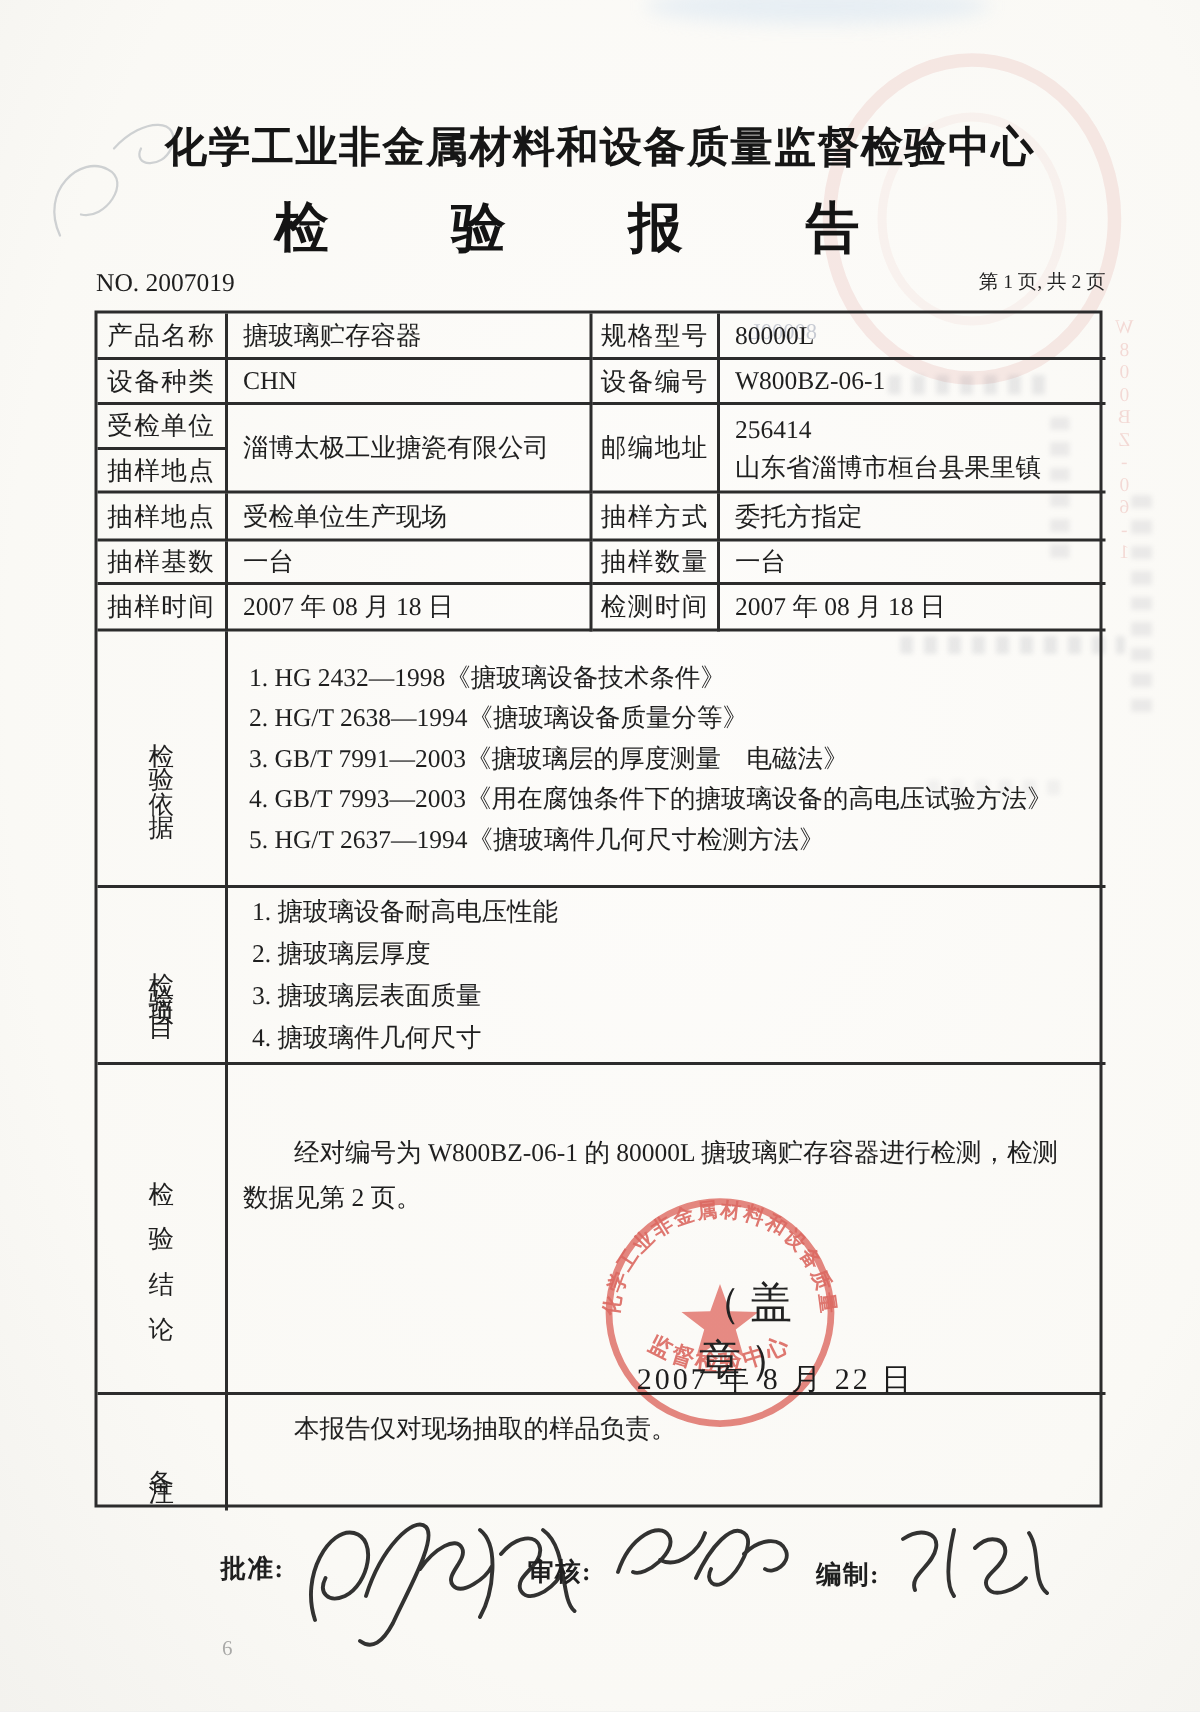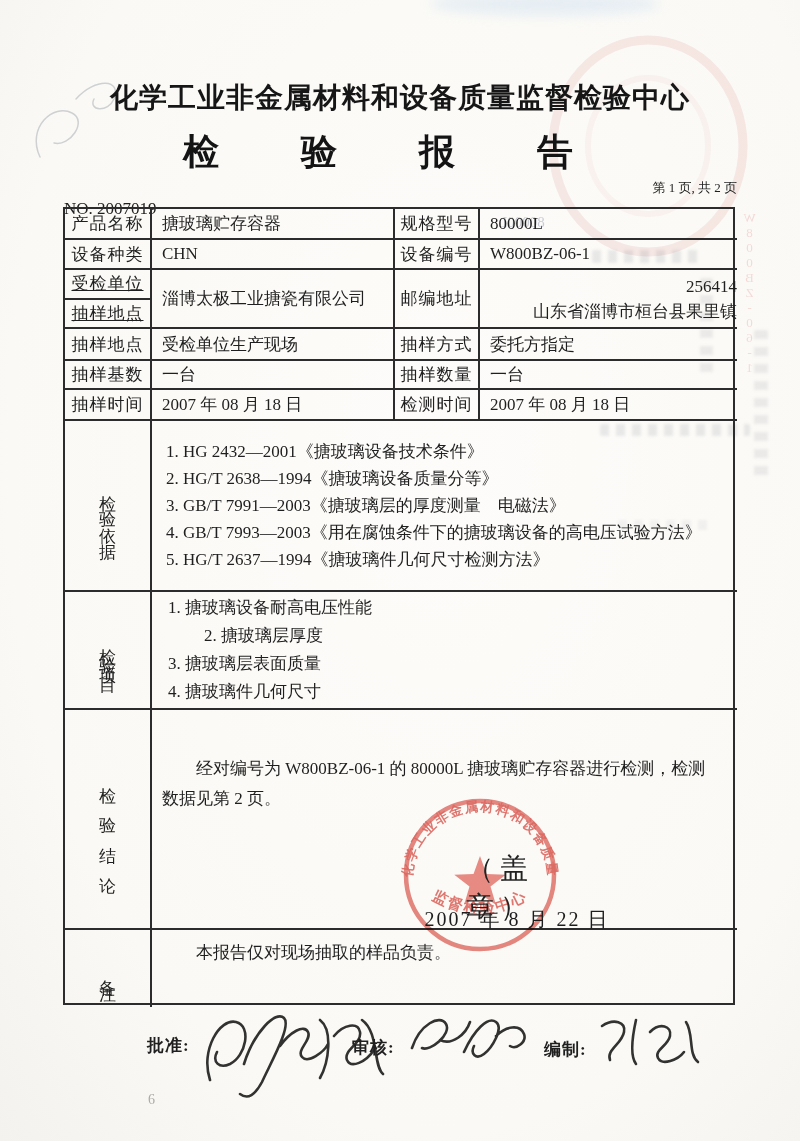--- a/index.html
+++ b/index.html
@@ -17,43 +17,43 @@
     left:0; top:79px; width:800px; text-align:center;
     font-family:"Liberation Sans","DejaVu Sans",sans-serif;
     font-weight:bold; font-size:28px; letter-spacing:1px; color:#161616;
   }
   .report-title{
     left:183px; top:128px;
     font-family:"Liberation Sans","DejaVu Sans",sans-serif;
     font-weight:bold; font-size:36px; letter-spacing:82px; color:#141414;
     white-space:nowrap;
   }
-  .report-no{left:64px; top:179px; font-size:17px;margin-top:20px;}
+  .report-no{left:64px; top:179px; font-size:17px;}
   .pagination{top:179px; right:63px; font-size:13px;}
   
   .report-table{
     left:63px; top:207px; width:672px; height:798px;
     display:grid;
     grid-template-columns:87px 243px 85px 257px;
     grid-template-rows:31px 30px 59px 32px 29px 31px 171px 118px 220px 77px;
     border:2px solid #2c2c2c; box-sizing:border-box;
   }
   .cell{
     box-sizing:border-box; border-right:2px solid #2c2c2c; border-bottom:2px solid #2c2c2c;
     display:flex; align-items:center; font-size:17px; overflow:visible; position:relative;
   }
   .cell.lastcol{border-right:none;}
   .cell.lastrow{border-bottom:none;}
   .lbl{justify-content:center; letter-spacing:1px;}
   .val{padding-left:10px;}
   .span3{grid-column:2/5;}
   .stack{flex-direction:column; align-items:stretch; padding:0;}
-  .stack .half{flex:1; display:flex; align-items:center; justify-content:center; letter-spacing:1px;text-decoration:underline;}
+  .stack .half{flex:1; display:flex; align-items:center; justify-content:center; letter-spacing:1px;}
   .stack .half.first{border-bottom:2px solid #2c2c2c;}
-  .twoline{flex-direction:column; align-items:flex-end; justify-content:center; line-height:25px; padding-left:10px;}
+  .twoline{flex-direction:column; align-items:flex-start; justify-content:center; line-height:25px; padding-left:10px;}
   .vlabel span{
     writing-mode:vertical-lr; text-orientation:upright; white-space:nowrap;
   }
   .ls16 span{letter-spacing:16px; margin-bottom:-16px;}
   .ls10 span{letter-spacing:10px; margin-bottom:-10px;}
   .ls30 span{letter-spacing:30px; margin-bottom:-30px;}
   .ls5  span{letter-spacing:5px;  margin-bottom:-5px;}
   .listcell{flex-direction:column; align-items:flex-start; justify-content:center; padding-left:14px;}
   .listcell div{line-height:27px; white-space:nowrap;}
   .conc{align-items:flex-start; padding:8px 6px 0 10px;margin-top:36px;}
@@ -142,33 +142,33 @@
 
     <div class="cell lbl">抽样时间</div>
     <div class="cell val">2007 年 08 月 18 日</div>
     <div class="cell lbl">检测时间</div>
     <div class="cell val lastcol">2007 年 08 月 18 日</div>
 
     <div class="cell lbl vlabel ls16">
         <span>检验依据</span>
       </div>
     <div class="cell span3 lastcol listcell">
-      <div>1. HG 2432—2001《搪玻璃设备技术条件》</div>
+      <div>1. HG 2432—1998《搪玻璃设备技术条件》</div>
       <div>2. HG/T 2638—1994《搪玻璃设备质量分等》</div>
       <div>3. GB/T 7991—2003《搪玻璃层的厚度测量　电磁法》</div>
       <div>4. GB/T 7993—2003《用在腐蚀条件下的搪玻璃设备的高电压试验方法》</div>
       <div>5. HG/T 2637—1994《搪玻璃件几何尺寸检测方法》</div>
     </div>
 
     <div class="cell lbl vlabel ls10">
         <span>检验项目</span>
       </div>
     <div class="cell span3 lastcol listcell" style="padding-left:16px;">
       <div style="line-height:28px;">1.  搪玻璃设备耐高电压性能</div>
-      <div style="line-height:28px;margin-left:36px;">2.  搪玻璃层厚度</div>
+      <div style="line-height:28px;">2.  搪玻璃层厚度</div>
       <div style="line-height:28px;">3.  搪玻璃层表面质量</div>
       <div style="line-height:28px;">4.  搪玻璃件几何尺寸</div>
     </div>
 
     <div class="cell lbl vlabel ls30">
         <span>检验结论</span>
       </div>
     <div class="cell span3 lastcol conc">
       <div class="para">经对编号为 W800BZ-06-1 的 80000L 搪玻璃贮存容器进行检测，检测数据见第 2 页。</div>
 

